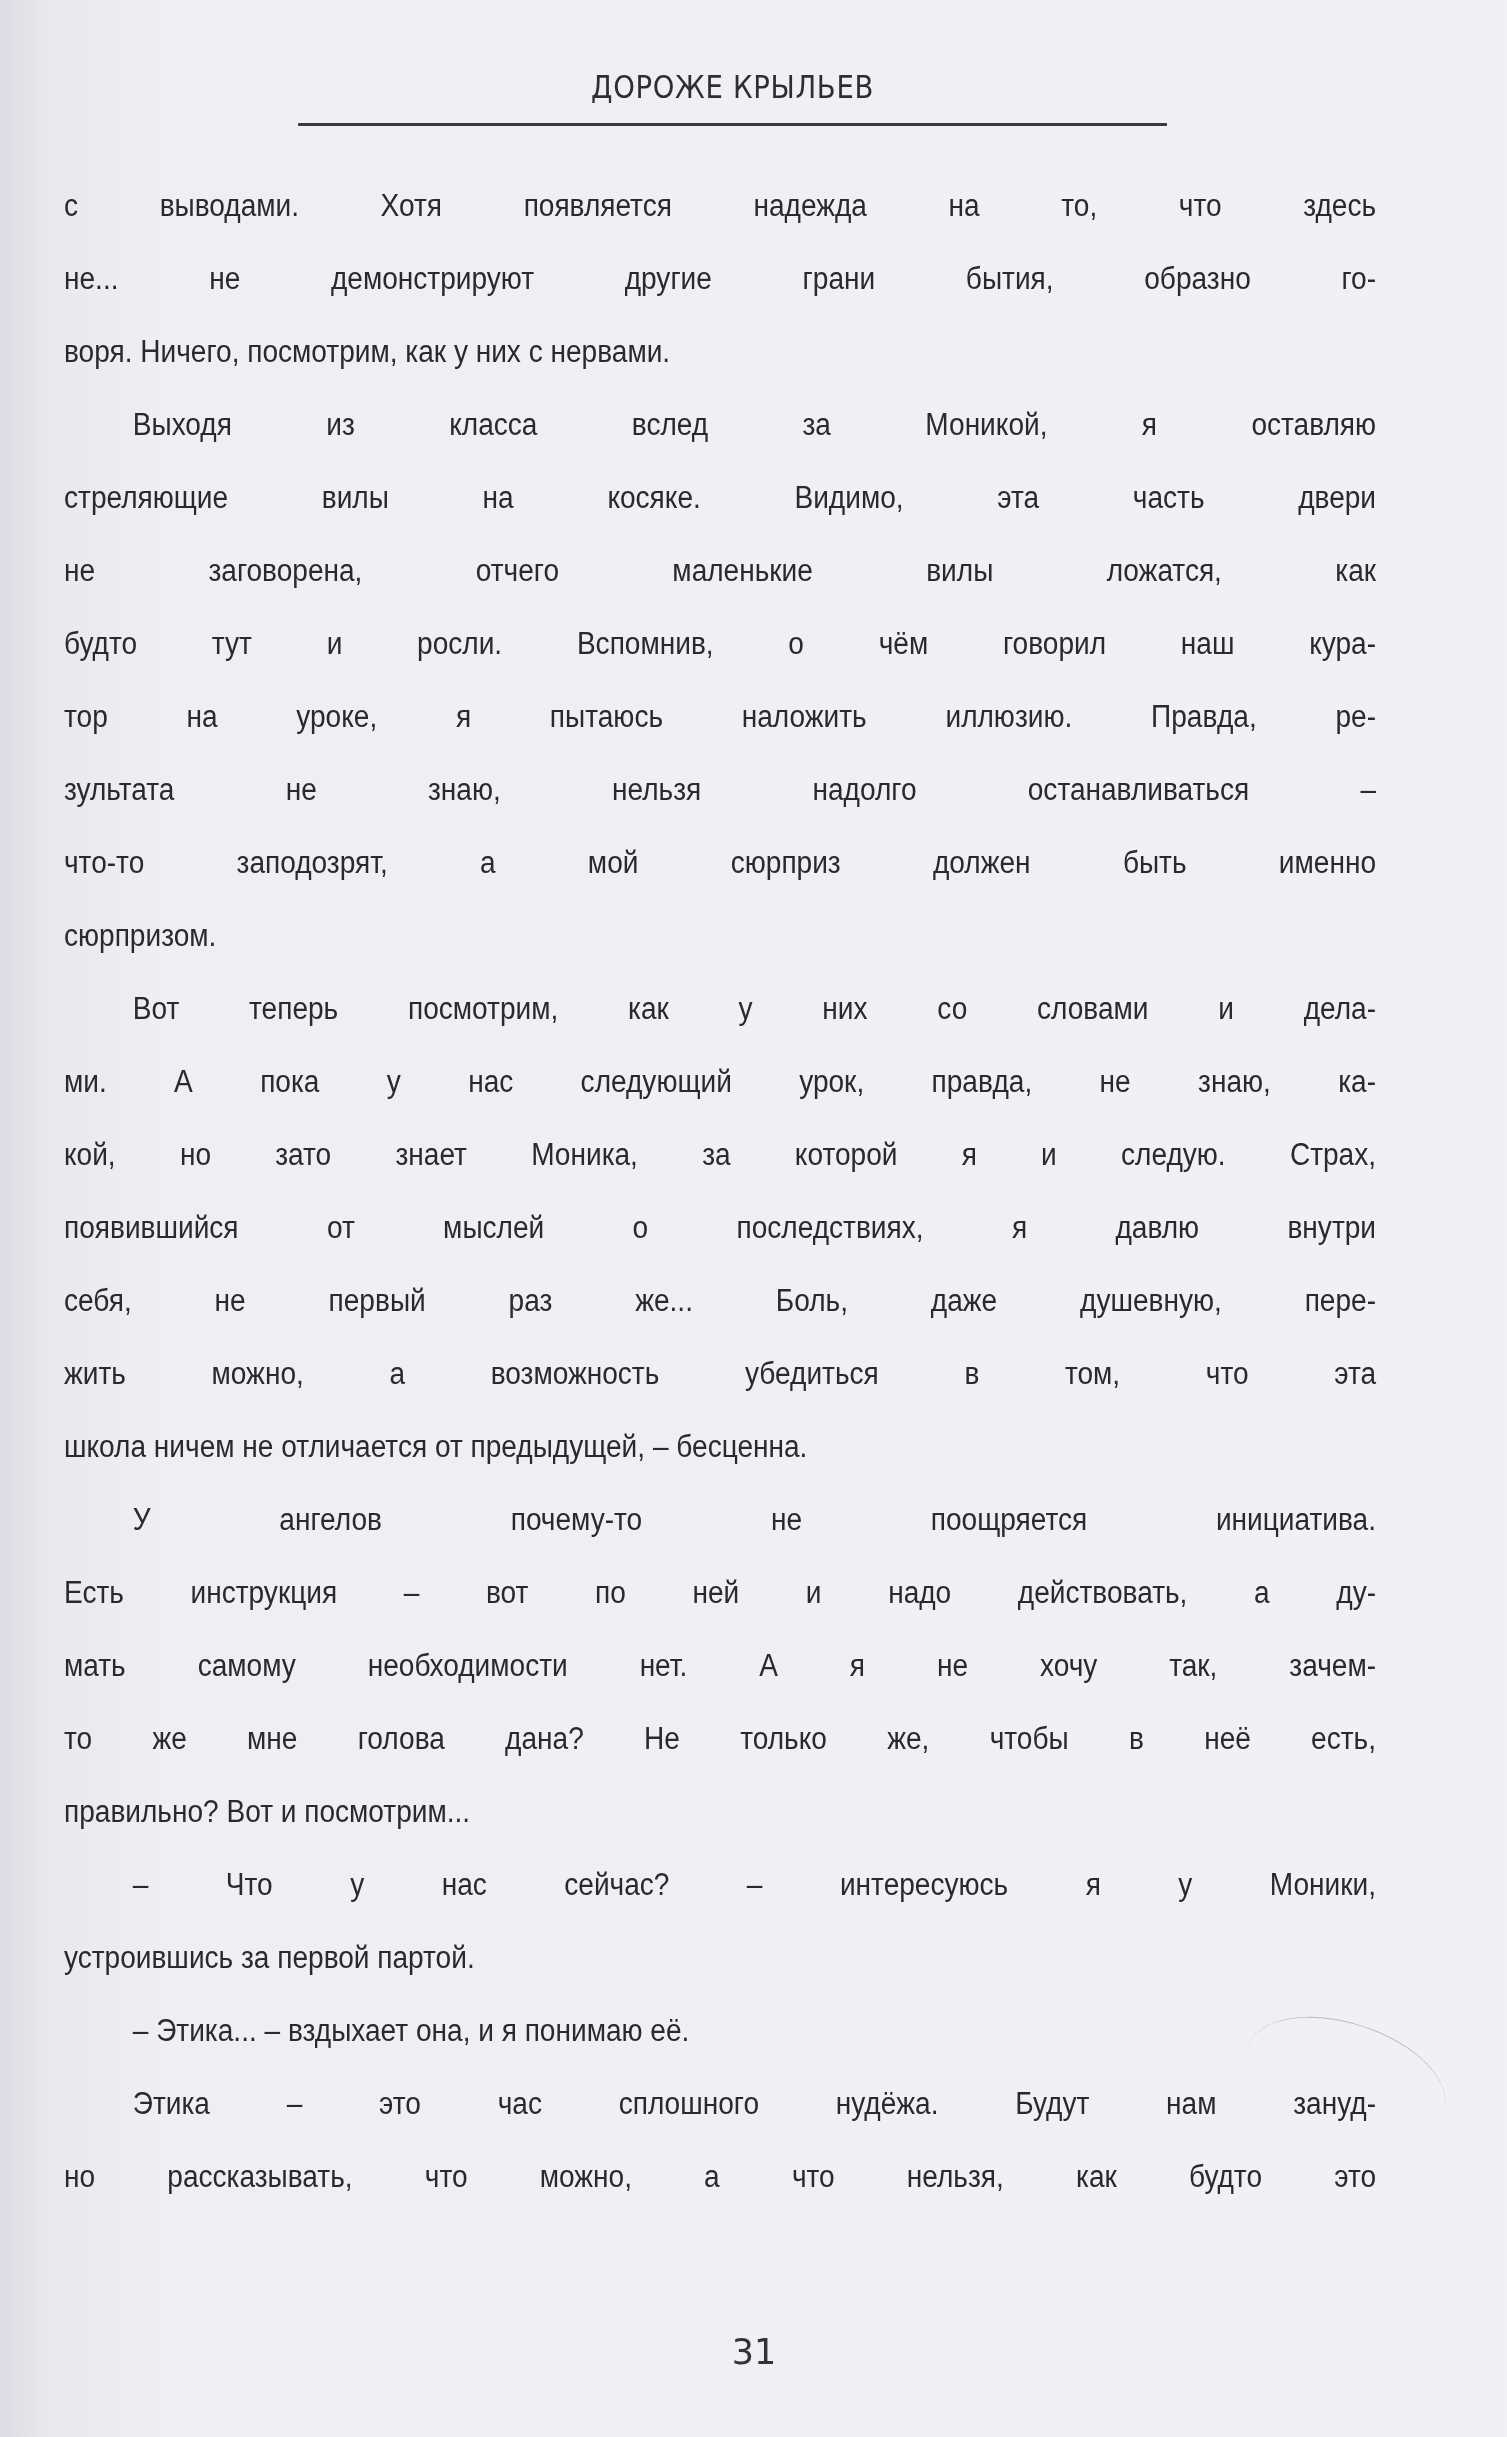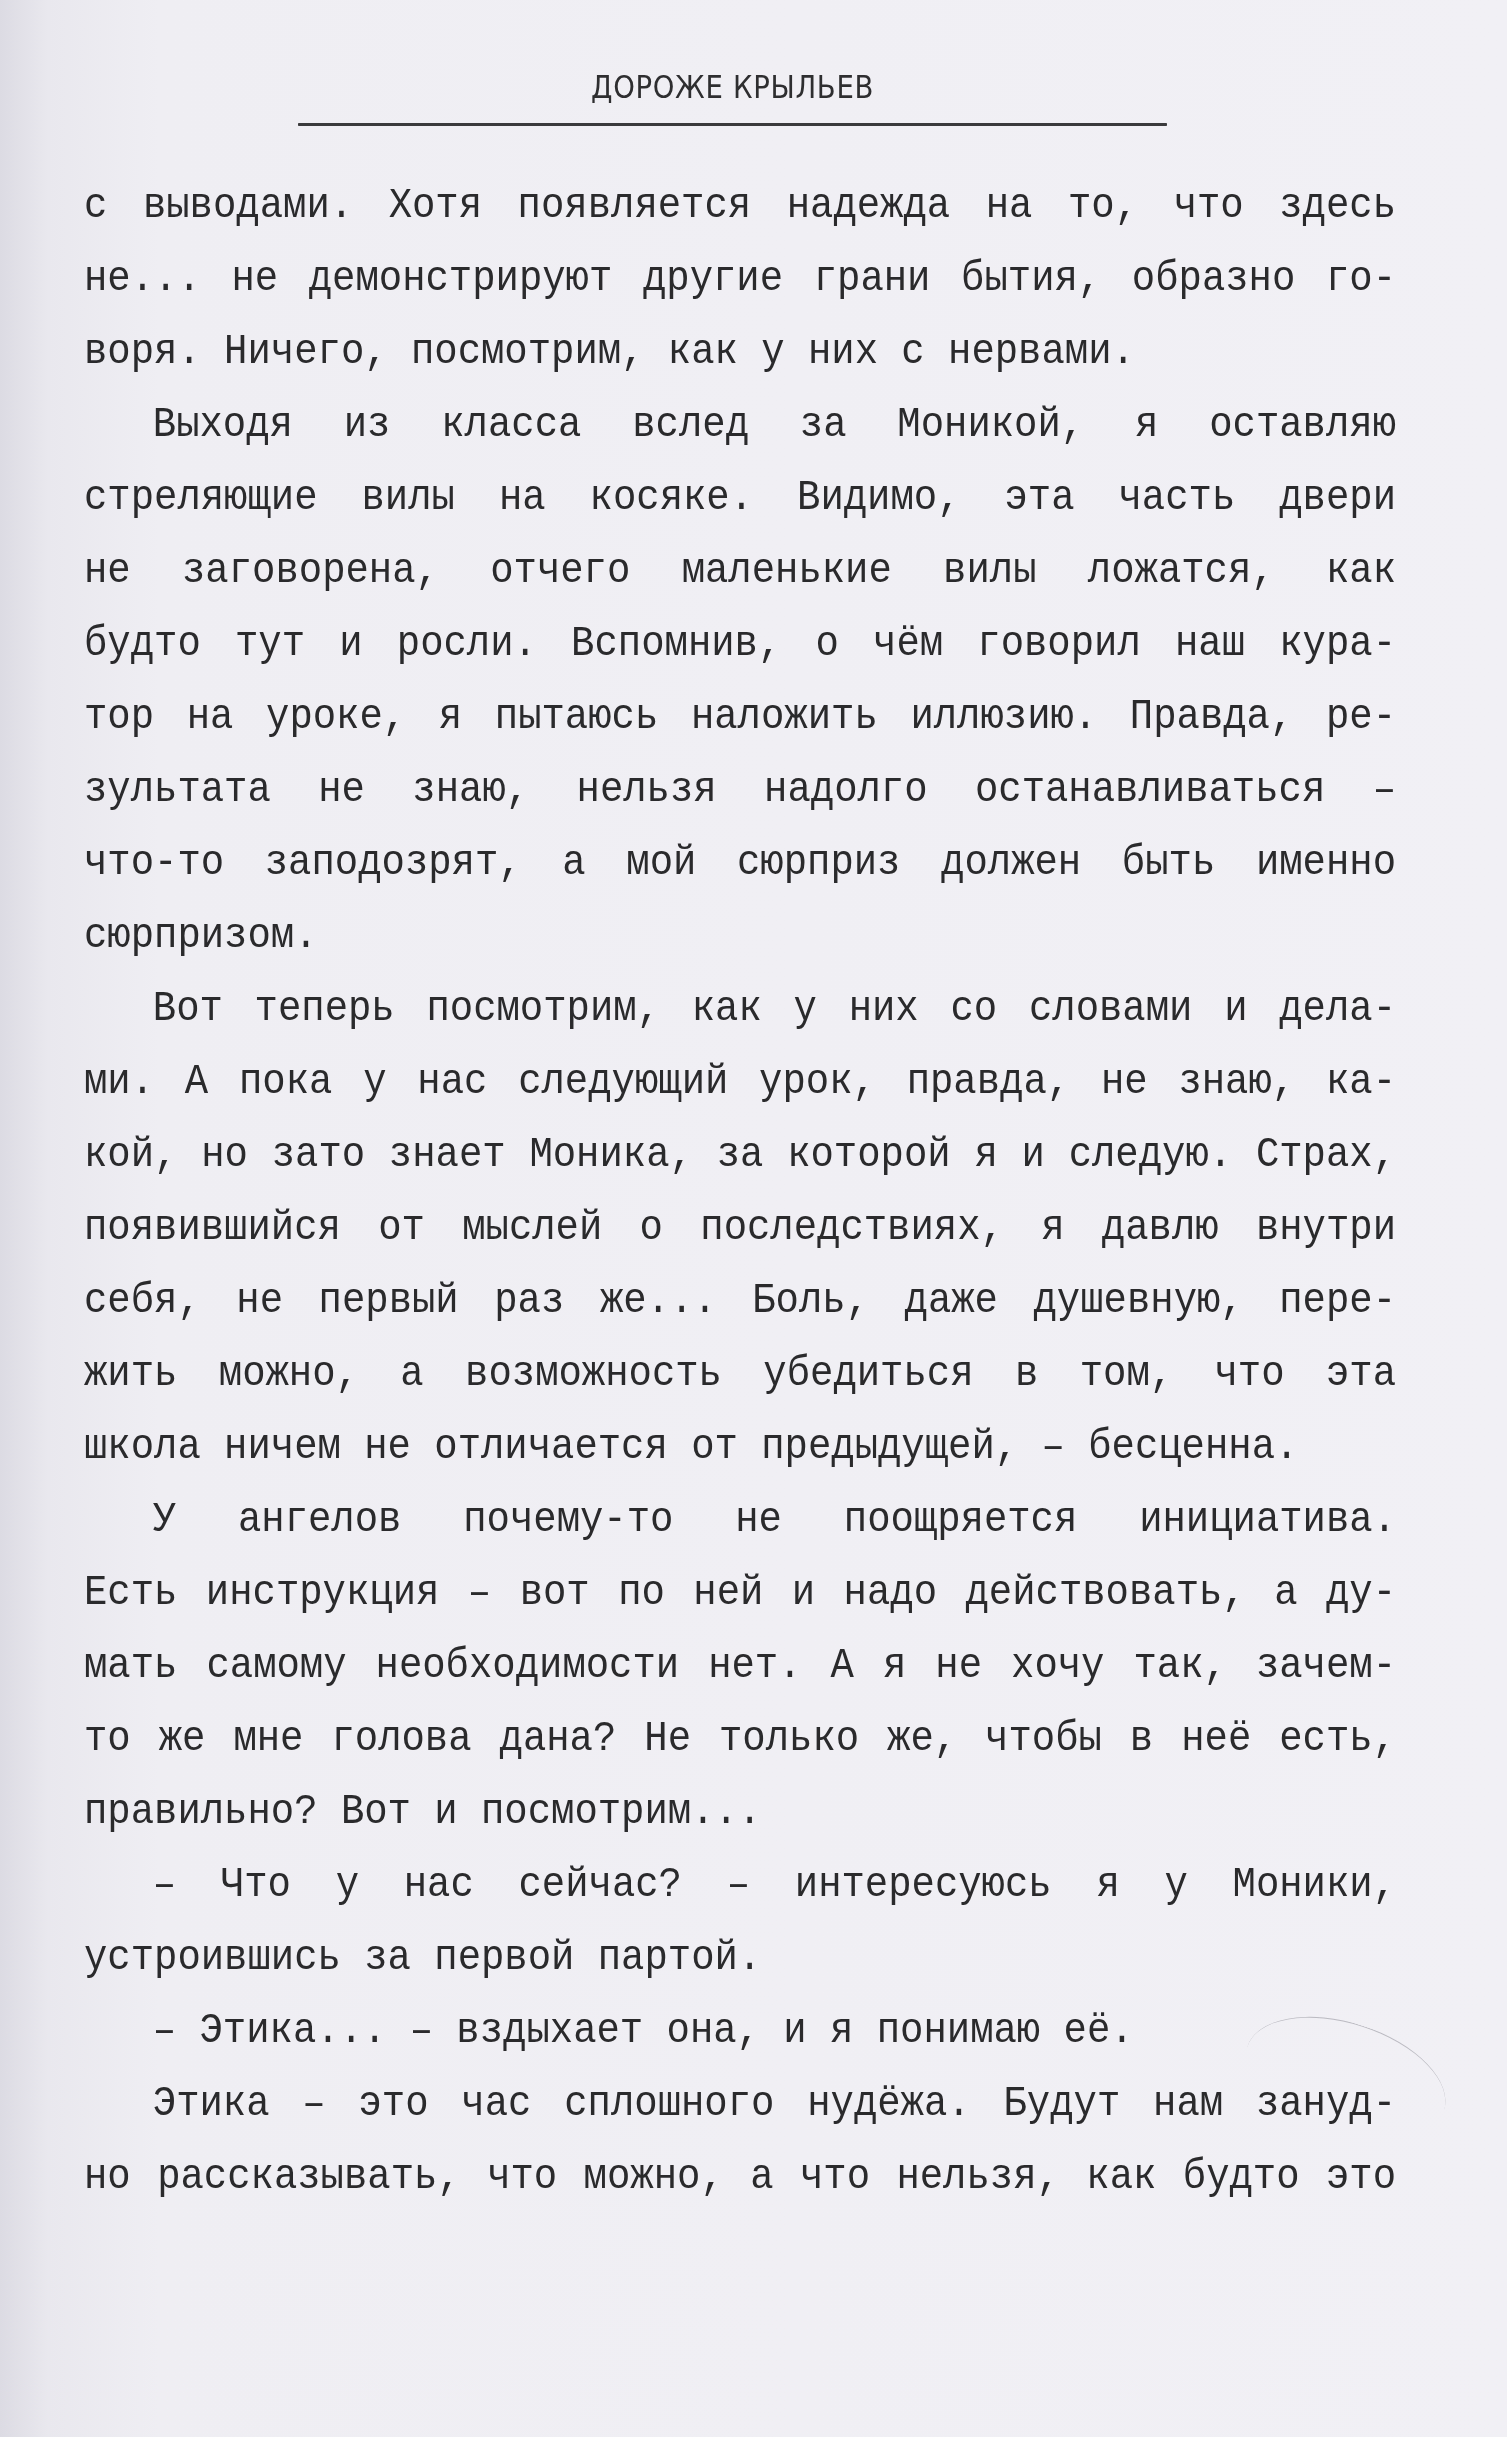--- a/index.html
+++ b/index.html
@@ -37,25 +37,25 @@
       position: absolute;
       left: 298px;
       top: 123px;
       width: 869px;
       height: 3.2px;
       background: #3a3a3c;
       border-radius: 0.8px;
     }
     .body-text {
       position: absolute;
-      left: 84px;
+      left: 64px;
       top: 169px;
       width: 1312px;
-      font-family: Liberation Mono, monospace;
-      font-size: 43px;
+      font-family: Liberation Sans, sans-serif;
+      font-size: 31px;
       line-height: 73px;
       color: #2a2a2c;
     }
     .line {
       display: block;
       white-space: nowrap;
       height: 73px;
       text-align: justify;
       text-align-last: justify;
       transform-origin: left top;
@@ -118,16 +118,17 @@
     <span class="line">мать самому необходимости нет. А я не хочу так, зачем-</span>
     <span class="line">то же мне голова дана? Не только же, чтобы в неё есть,</span>
     <span class="line last">правильно? Вот и посмотрим...</span>
     <span class="line indent">– Что у нас сейчас? – интересуюсь я у Моники,</span>
     <span class="line last">устроившись за первой партой.</span>
     <span class="line indent last">– Этика... – вздыхает она, и я понимаю её.</span>
     <span class="line indent">Этика – это час сплошного нудёжа. Будут нам зануд-</span>
     <span class="line">но рассказывать, что можно, а что нельзя, как будто это</span>
   </div>
 
+  <div class="page-number">31</div>
 
   <div class="crease" style="left:1242px; top:2023px; width:207px; height:111px; transform:rotate(18deg);"></div>
 </div>
 
 
 </body></html>

